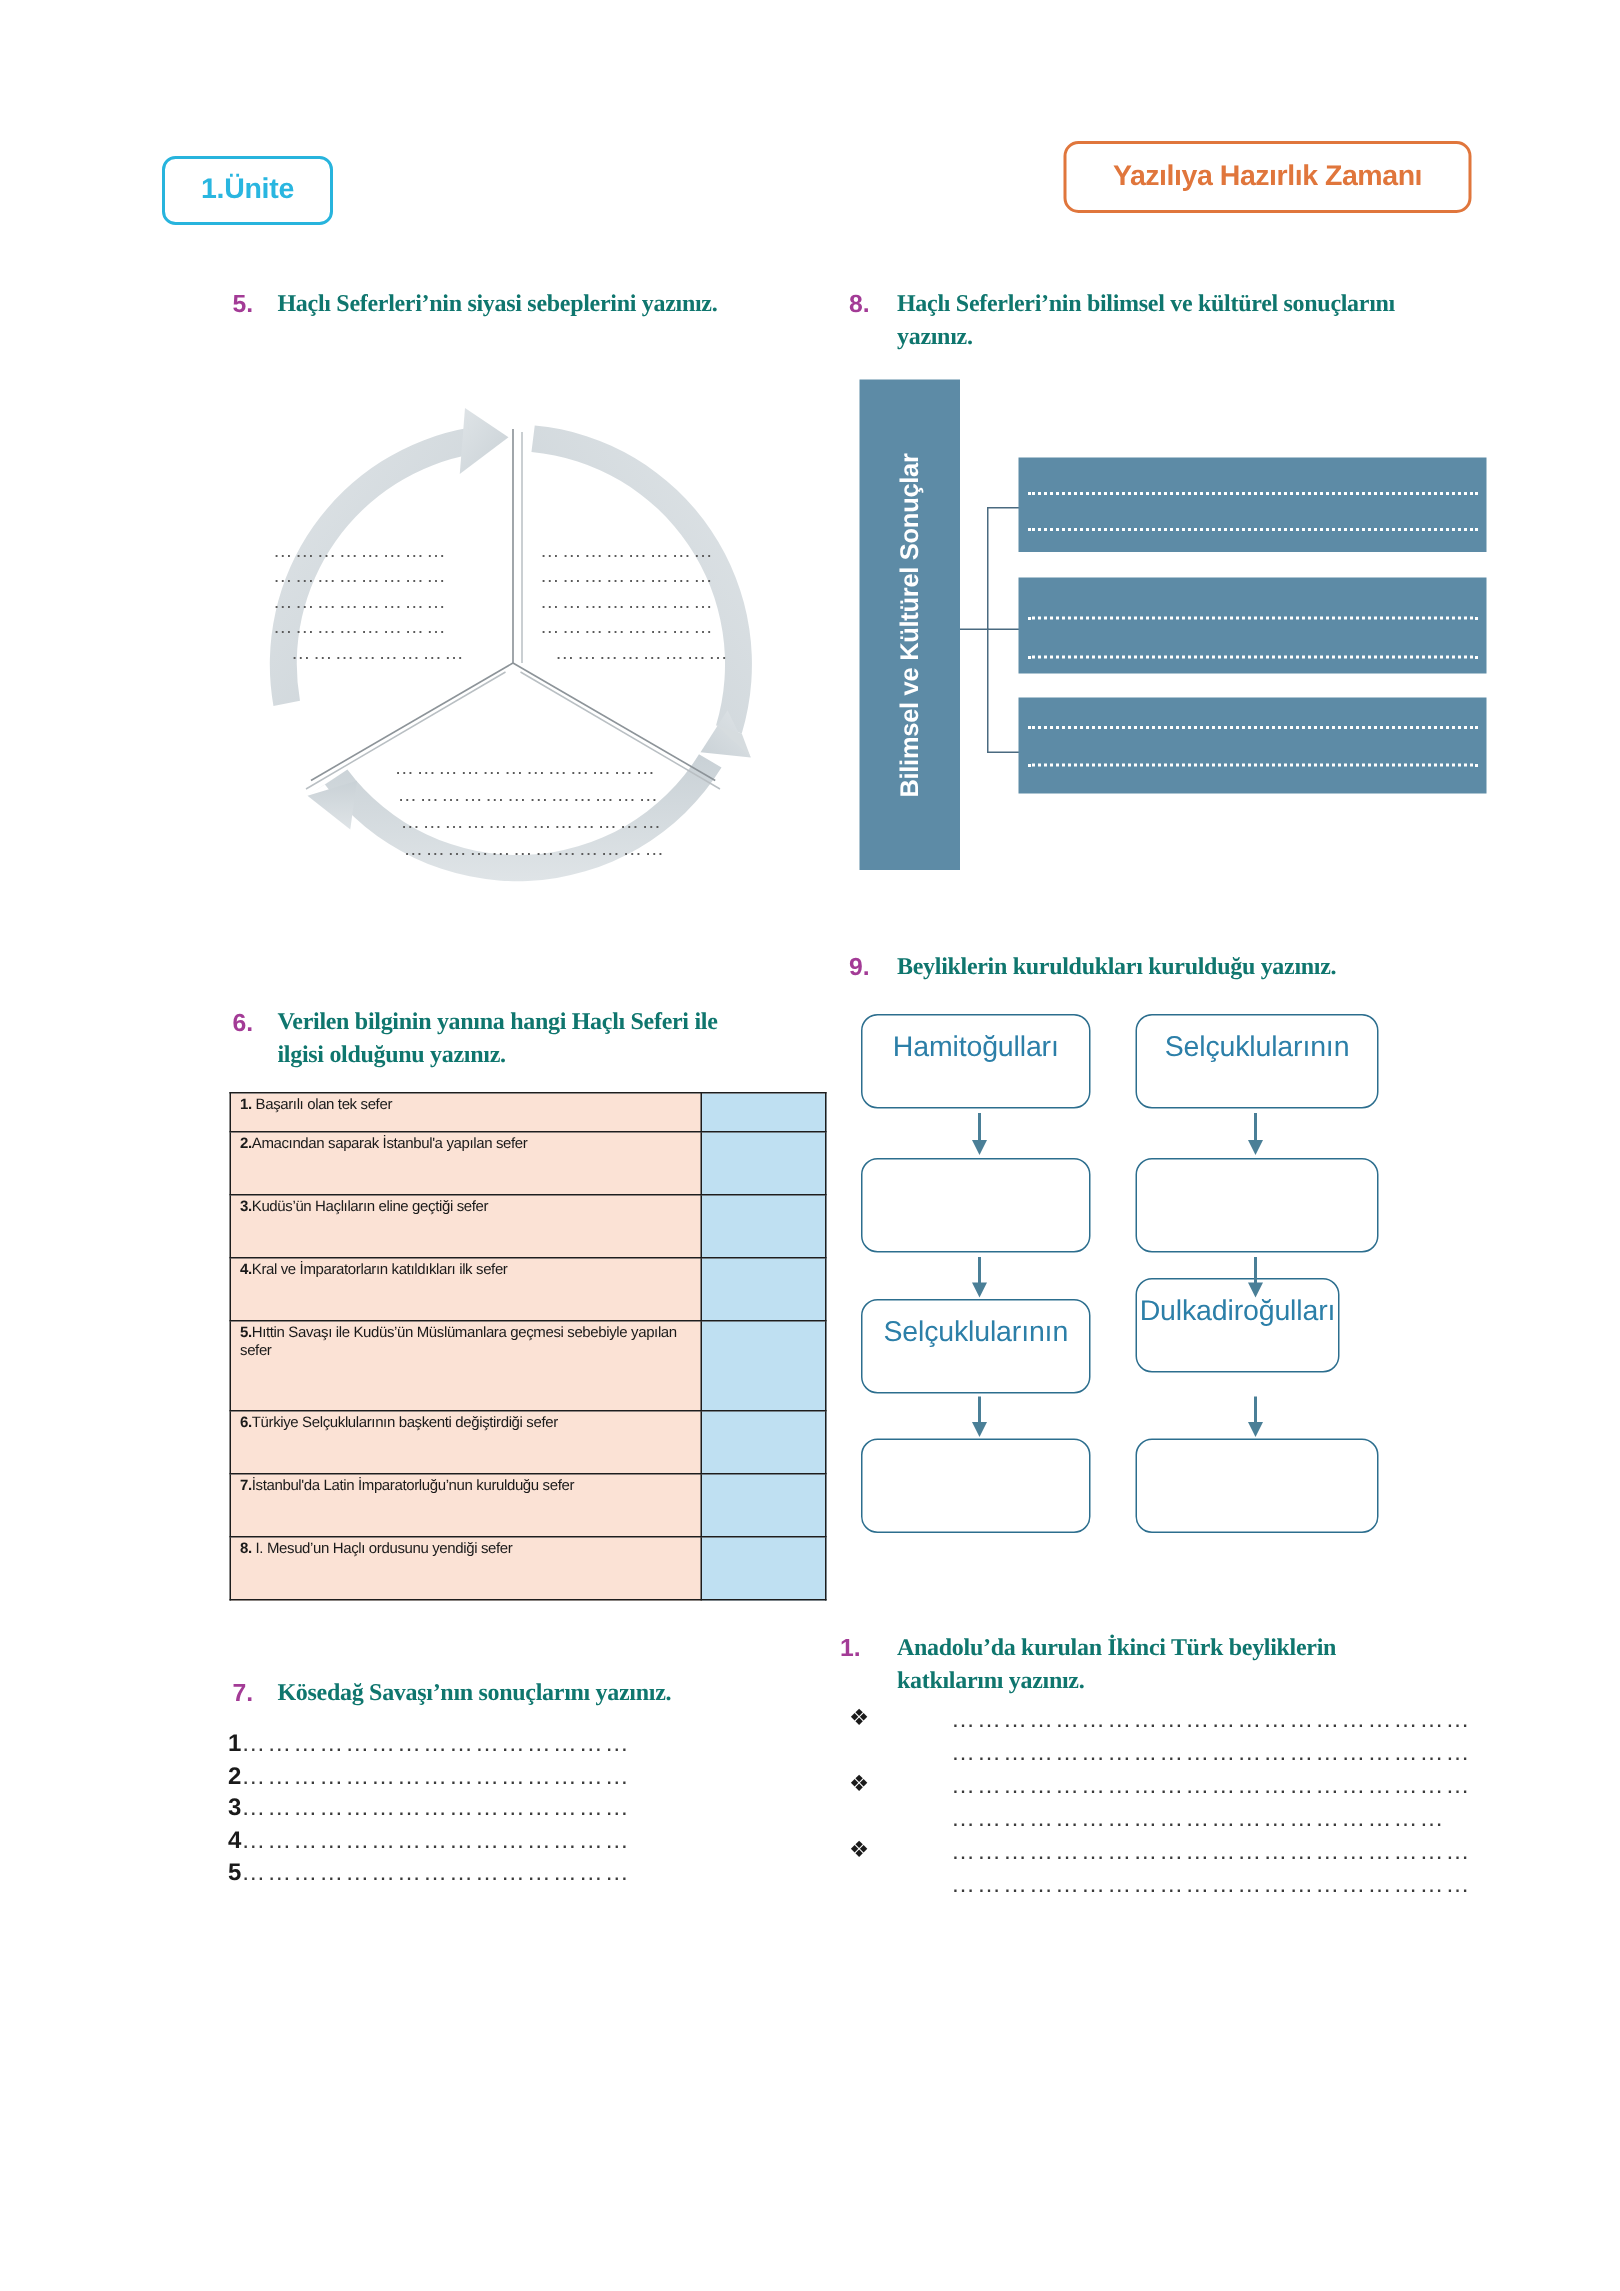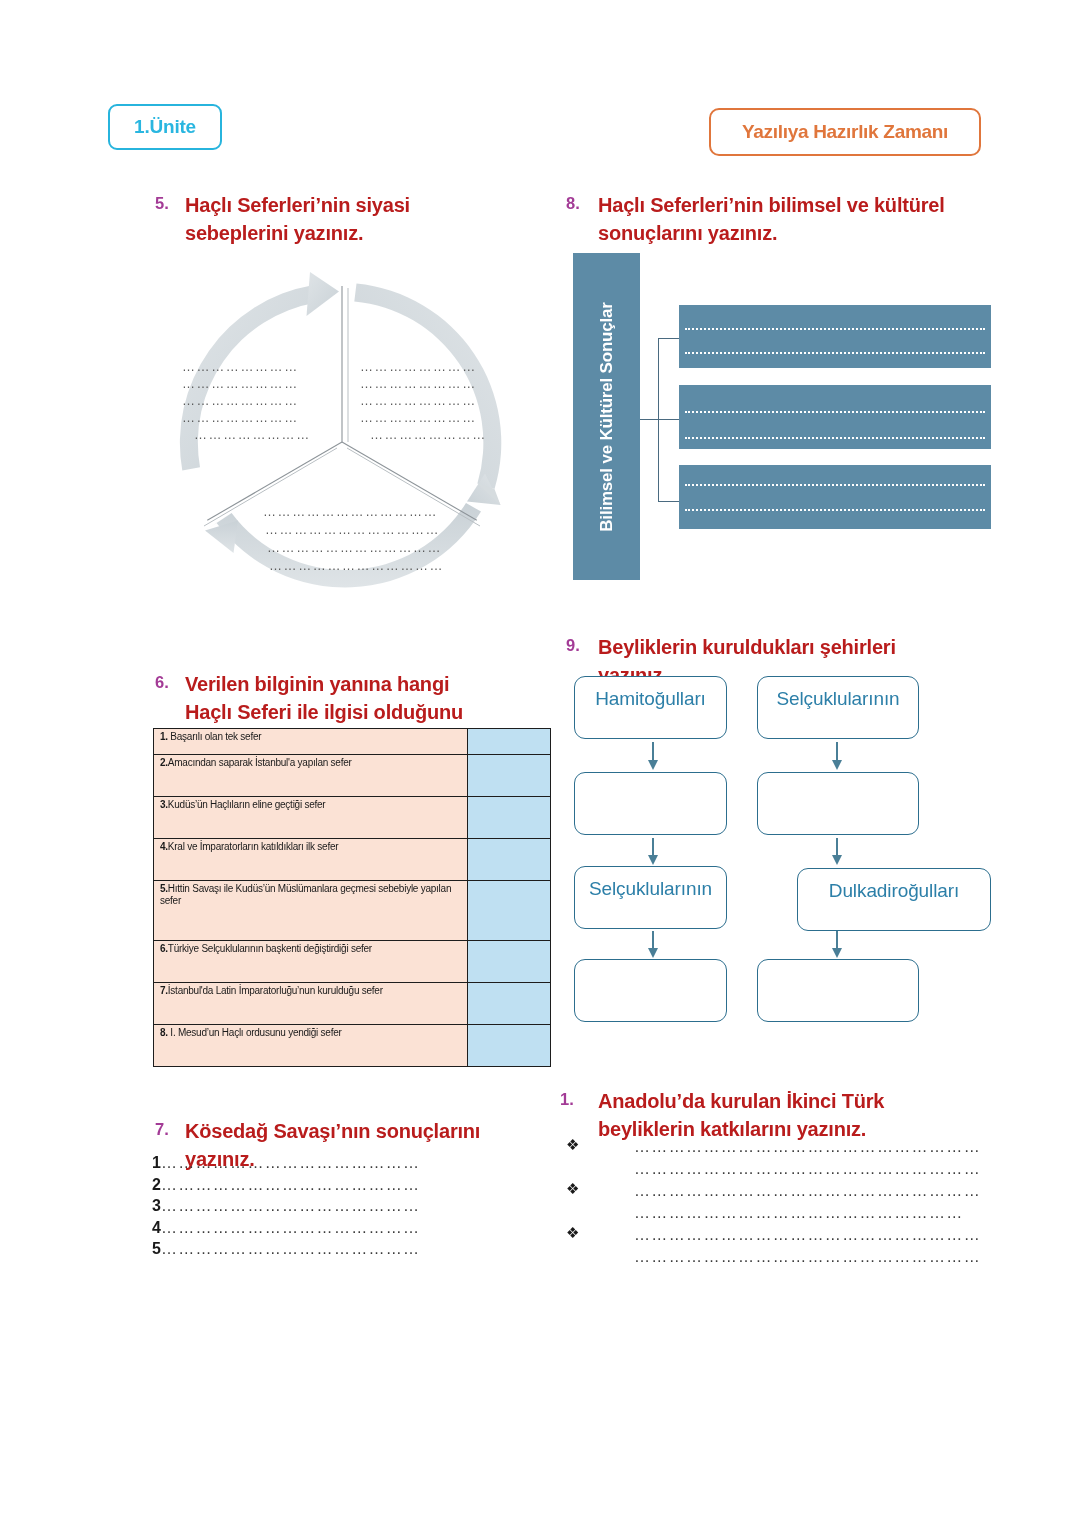--- a/index.html
+++ b/index.html
@@ -27,21 +27,21 @@
     box-sizing: border-box;
   }
   .badge-unit span {
     color: #29b6e0;
     font-size: 19px;
     font-weight: bold;
     letter-spacing: -0.2px;
   }
   .badge-exam {
     position: absolute;
-    left: 709px; top: 108px;
+    left: 709px; top: 94px;
     width: 272px; height: 48px;
     border: 2px solid #e0763c;
     border-radius: 10px;
     display: flex; align-items: center; justify-content: center;
     box-sizing: border-box;
   }
   .badge-exam span {
     color: #e0763c;
     font-size: 19px;
     font-weight: bold;
@@ -56,24 +56,25 @@
   }
   .q .num {
     color: #a33b96;
     font-weight: bold;
     font-size: 16.5px;
     flex: 0 0 auto;
     line-height: 1.38;
   }
   .q .txt {
     font-weight: bold;
-    font-size: 20px;
-    color: #b91c1c;
+    font-size: 16px;
+    color: #0f766e;
     line-height: 1.38;
     letter-spacing: -0.2px;
+    font-family: Liberation Serif, serif;
   }
 
   #q5 { left: 155px; top: 192px; width: 360px; }
   #q5 .num { width: 30px; }
   #q6 { left: 155px; top: 671px; width: 330px; }
   #q6 .num { width: 30px; }
   #q7 { left: 155px; top: 1118px; width: 380px; }
   #q7 .num { width: 30px; }
   #q8 { left: 566px; top: 192px; width: 390px; }
   #q8 .num { width: 32px; }
@@ -400,21 +401,21 @@
     <div class="tline" style="top:52px;"></div>
   </div>
   <div class="tealbox" style="top:215px; height:64px;">
     <div class="tline" style="top:19px;"></div>
     <div class="tline" style="top:44px;"></div>
   </div>
 </div>
 
 <div class="q" id="q9">
   <div class="num">9.</div>
-  <div class="txt">Beyliklerin kuruldukları şehirleri yazınız.</div>
+  <div class="txt">Beyliklerin kuruldukları kurulduğu yazınız.</div>
 </div>
 
 <div id="q9box">
 
   <div class="fbox" style="left:0px; top:8px; width:153px; height:63px;">
     <span>Hamitoğulları</span>
   </div>
   <div class="fbox" style="left:0px; top:104px; width:153px; height:63px;">
     <span></span>
   </div>
@@ -424,21 +425,21 @@
   <div class="fbox" style="left:0px; top:291px; width:153px; height:63px;">
     <span></span>
   </div>
 
   <div class="fbox" style="left:183px; top:8px; width:162px; height:63px;">
     <span>Selçuklularının</span>
   </div>
   <div class="fbox" style="left:183px; top:104px; width:162px; height:63px;">
     <span></span>
   </div>
-  <div class="fbox" style="left:183px; top:200px; width:194px; height:63px;margin-left:40px;">
+  <div class="fbox" style="left:183px; top:184px; width:136px; height:63px;">
     <span>Dulkadiroğulları</span>
   </div>
   <div class="fbox" style="left:183px; top:291px; width:162px; height:63px;">
     <span></span>
   </div>
 
   <svg class="farrow" width="360" height="365" style="left:0;top:0;">
     <g fill="#4a7f97" stroke="#4a7f97" stroke-width="2">
       <line x1="79" y1="74" x2="79" y2="93"></line>
         <polygon points="74,92 84,92 79,102" stroke="none"></polygon>

